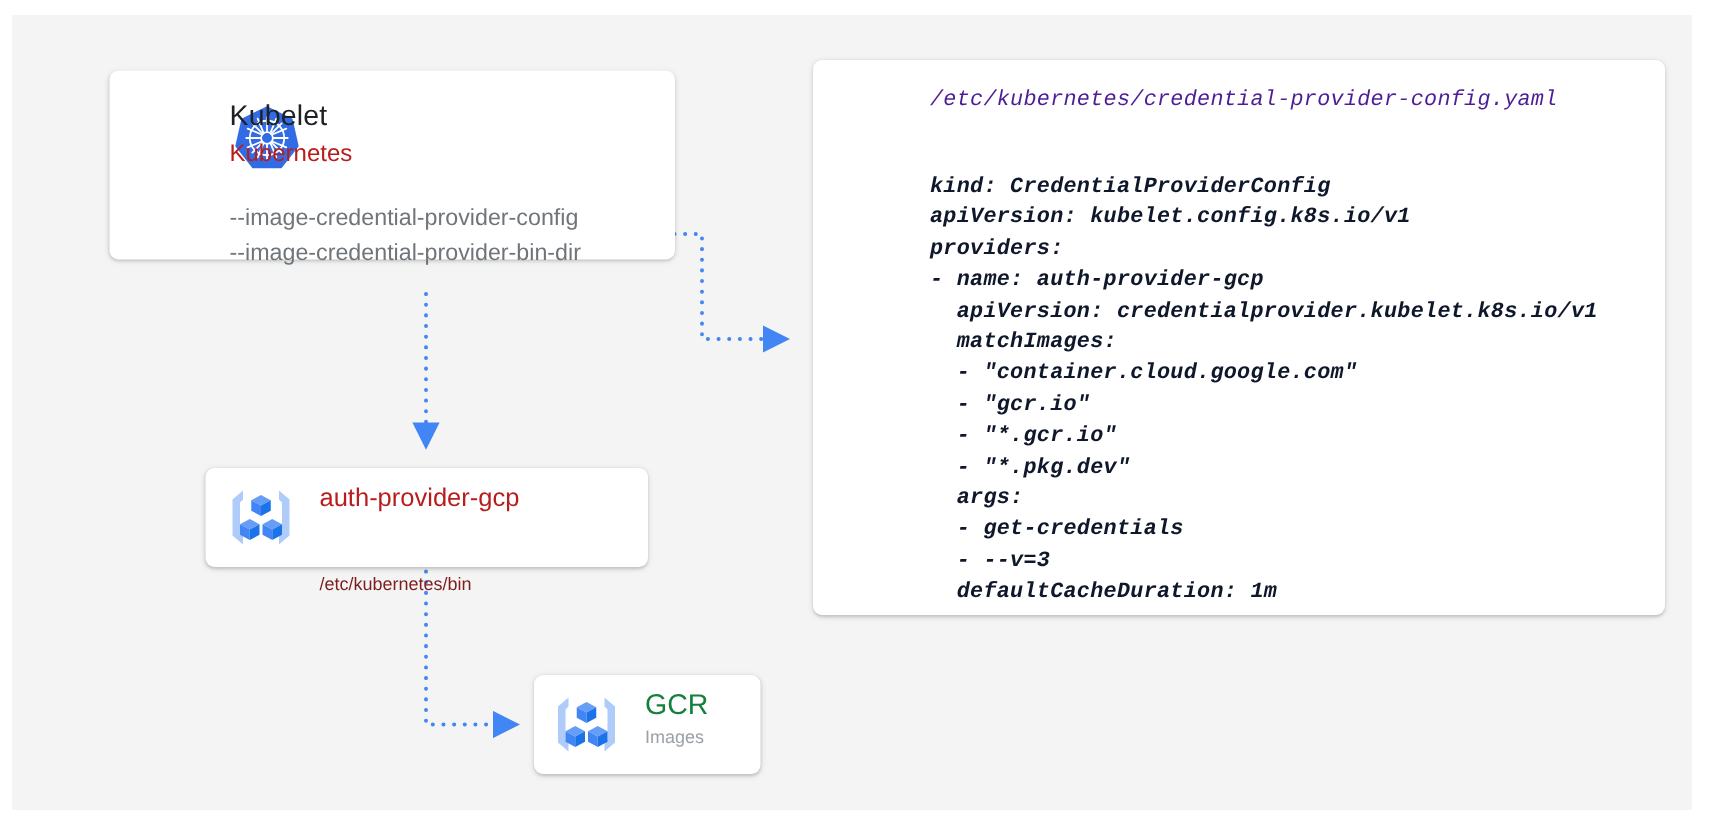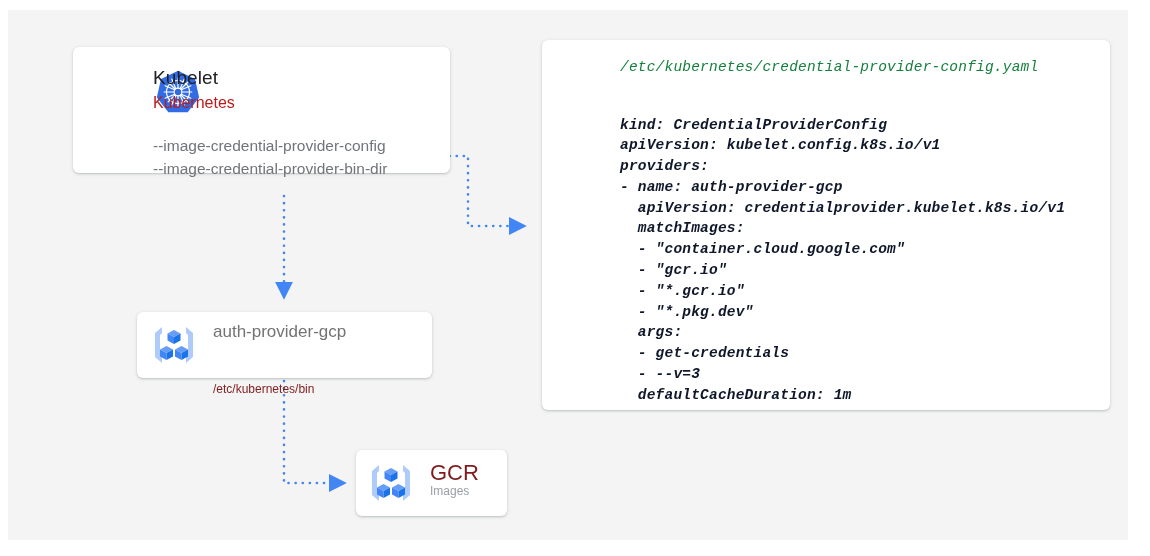--- a/index.html
+++ b/index.html
@@ -88,21 +88,21 @@
     height: 370px;
     overflow: hidden;
   }
   #yaml-card .filepath {
     position: absolute;
     left: 78px;
     top: 19px;
     font-family: "Liberation Mono", "DejaVu Sans Mono", monospace;
     font-style: italic;
     font-size: 14.5px;
-    color: #15803d;
+    color: #4c1d95;
     white-space: pre;
     letter-spacing: .2px;
   }
   #yaml-card .yaml-body {
     position: absolute;
     left: 78px;
     top: 60px;
     font-family: "Liberation Mono", "DejaVu Sans Mono", monospace;
     font-style: italic;
     font-weight: bold;
@@ -125,21 +125,21 @@
     left: 12px;
     top: 8px;
     width: 50px;
     height: 50px;
   }
   #provider-card .title {
     position: absolute;
     left: 76px;
     top: 10px;
     font-size: 17px;
-    color: #737373;
+    color: #b91c1c;
   }
   #provider-card .subtitle {
     position: absolute;
     left: 76px;
     top: 34px;
     font-size: 12px;
     color: #7f1d1d;
     margin-top: 36px;
   }
 
@@ -154,22 +154,22 @@
     position: absolute;
     left: 10px;
     top: 8px;
     width: 50px;
     height: 50px;
   }
   #gcr-card .title {
     position: absolute;
     left: 74px;
     top: 10px;
-    font-size: 22px;
-    color: #7f1d1d;
+    font-size: 19px;
+    color: #15803d;
   }
   #gcr-card .subtitle {
     position: absolute;
     left: 74px;
     top: 34px;
     font-size: 12px;
     color: #9aa0a6;
   }
 
   

